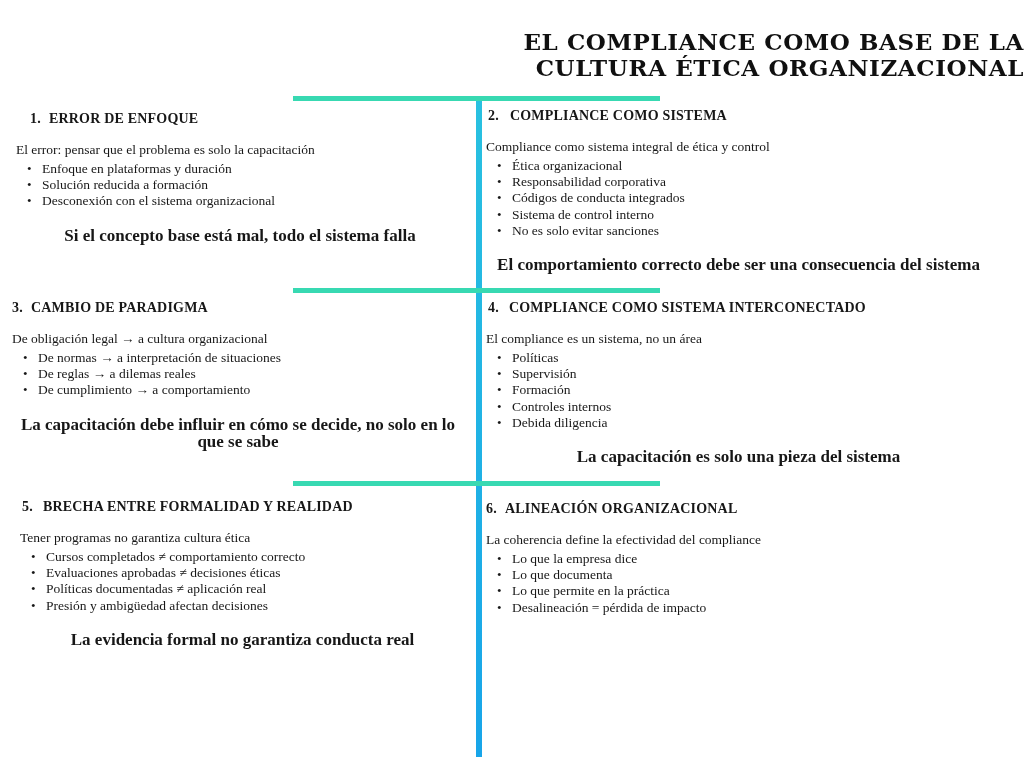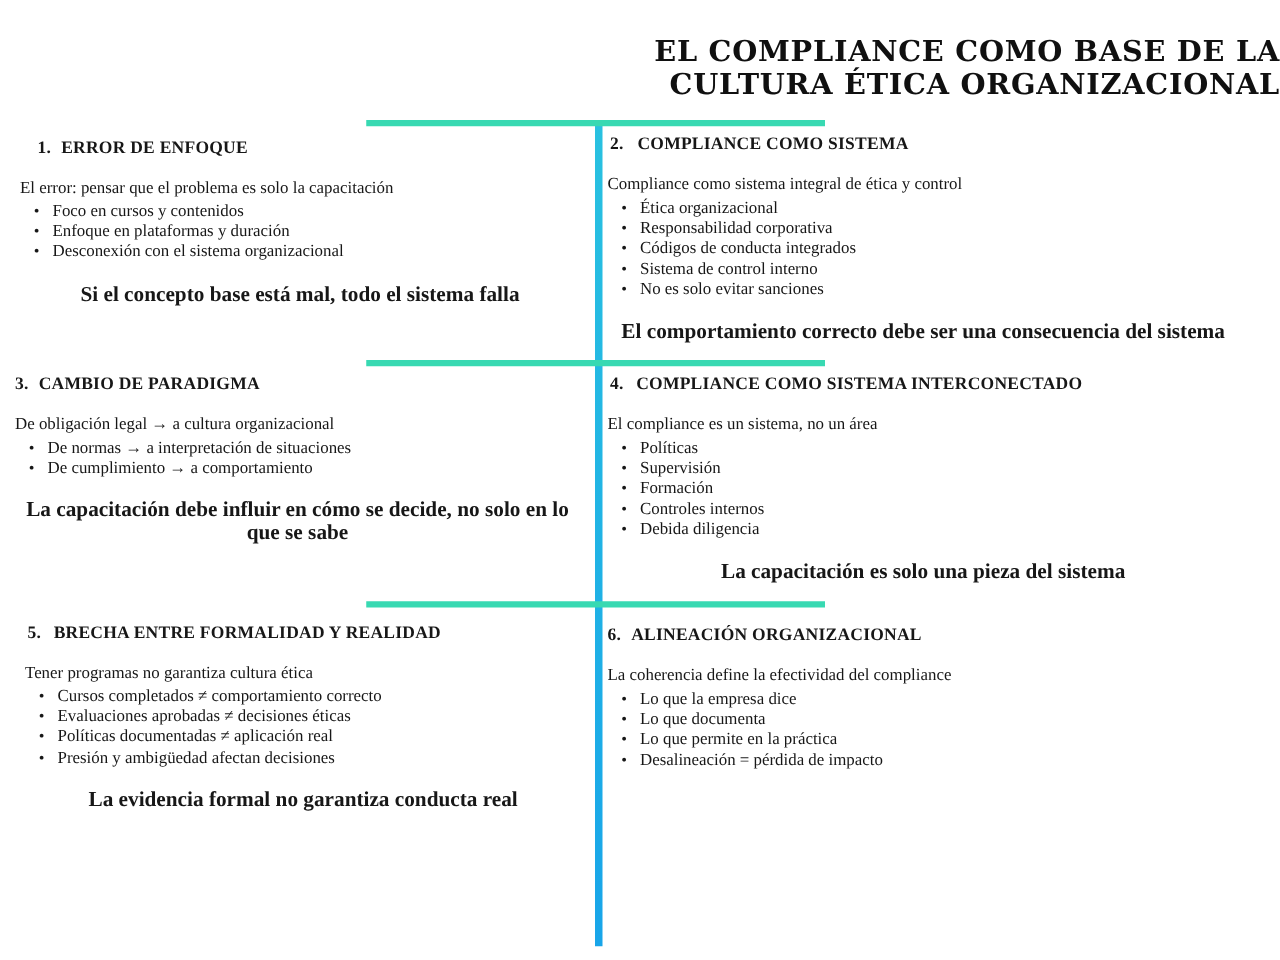--- a/index.html
+++ b/index.html
@@ -51,22 +51,22 @@
   <div class="hline h1"></div>
   <div class="hline h2"></div>
   <div class="hline h3"></div>
 
   <div class="section" style="left:16px;top:110px;width:448px;">
     <div class="sec-header" style="padding-left:14px;">
       <span class="sec-num">1.</span><span>ERROR DE ENFOQUE</span>
     </div>
     <div class="intro">El error: pensar que el problema es solo la capacitación</div>
     <ul class="bullets">
-      <li>Foco en cursos y contenidos</li>
       <li>Enfoque en plataformas y duración</li>
+      <li>Solución reducida a formación</li>
       <li>Desconexión con el sistema organizacional</li>
     </ul>
     <div class="takeaway">Si el concepto base está mal, todo el sistema falla</div>
   </div>
 
   <div class="section" style="left:486px;top:107px;width:505px;">
     <div class="sec-header" style="padding-left:2px;">
       <span class="sec-num" style="margin-right:11px;">2.</span><span>COMPLIANCE COMO SISTEMA</span>
     </div>
     <div class="intro">Compliance como sistema integral de ética y control</div>
@@ -80,20 +80,21 @@
     <div class="takeaway">El comportamiento correcto debe ser una consecuencia del sistema</div>
   </div>
 
   <div class="section" style="left:12px;top:299px;width:452px;">
     <div class="sec-header">
       <span class="sec-num">3.</span><span>CAMBIO DE PARADIGMA</span>
     </div>
     <div class="intro">De obligación legal → a cultura organizacional</div>
     <ul class="bullets">
       <li>De normas → a interpretación de situaciones</li>
+      <li>De reglas → a dilemas reales</li>
       <li>De cumplimiento → a comportamiento</li>
     </ul>
     <div class="takeaway">La capacitación debe influir en cómo se decide, no solo en lo que se sabe</div>
   </div>
 
   <div class="section" style="left:486px;top:299px;width:505px;">
     <div class="sec-header" style="padding-left:2px;">
       <span class="sec-num" style="margin-right:10px;">4.</span><span>COMPLIANCE COMO SISTEMA INTERCONECTADO</span>
     </div>
     <div class="intro">El compliance es un sistema, no un área</div>

